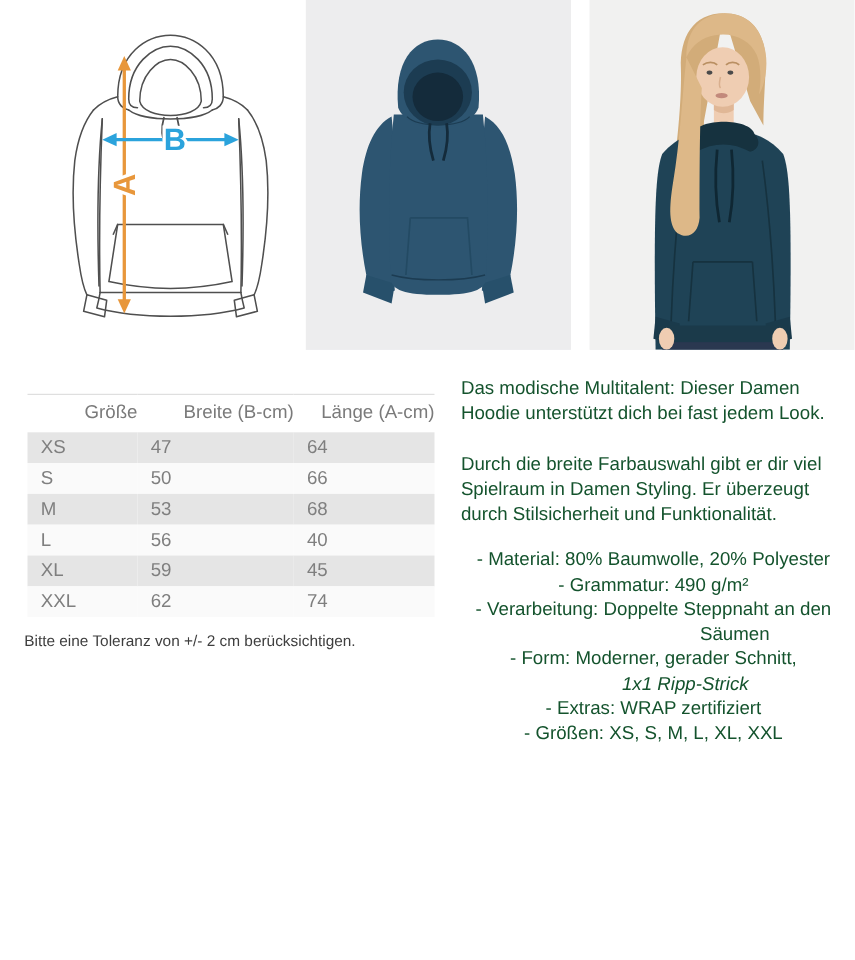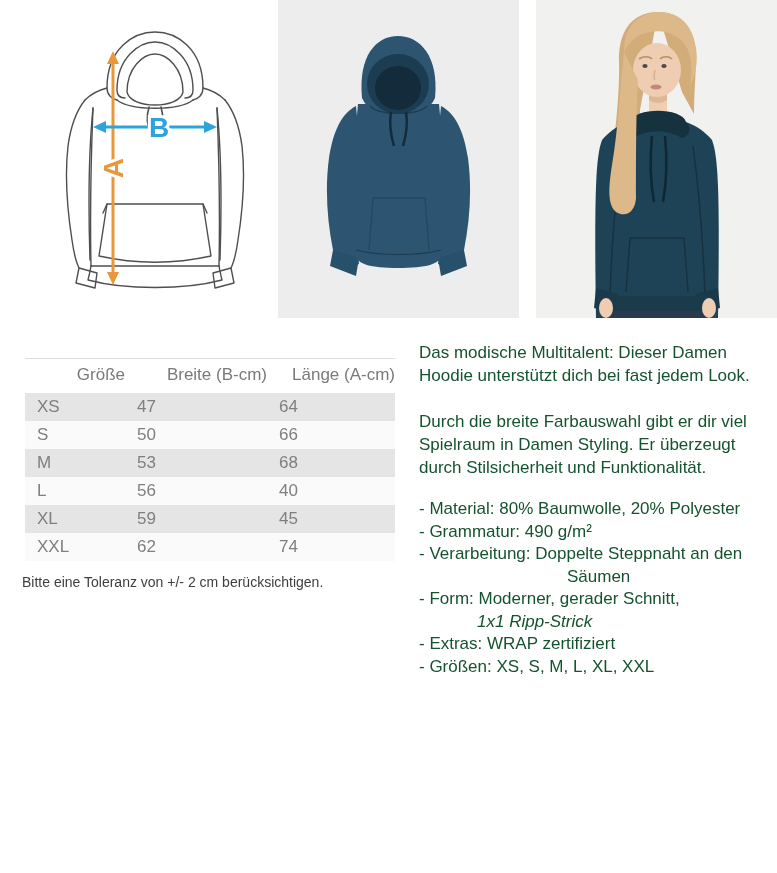--- a/index.html
+++ b/index.html
@@ -26,21 +26,21 @@
   table.size-chart tbody tr.stripe { background:#E5E5E5; }
   table.size-chart tbody tr.plain  { background:#FAFAFA; }
 
   .tolerance { position:absolute; left:22px; top:574px; font-size:14px; color:#3E3E3E; }
 
   
   .description { position:absolute; left:419px; top:341px; width:350px; font-size:17px;
                  line-height:23px; color:#14532d; }
   .description p { margin:0 0 23px 0; }
   .description .specs { margin-top:-4px; }
-  .spec-line { line-height:22.5px; white-space:nowrap; }
+  .spec-line { line-height:22.5px; white-space:nowrap;text-align:center; }
   .spec-center { padding-left:148px; }
   .spec-indent { padding-left:58px;font-style:italic; }
 
   
   .measure-label { font-family:"Liberation Sans","DejaVu Sans",sans-serif; font-weight:bold;
                    paint-order:stroke; stroke:#ffffff; stroke-width:6px; fill:currentColor; }
 </style>
 </head>
 <body>
 

